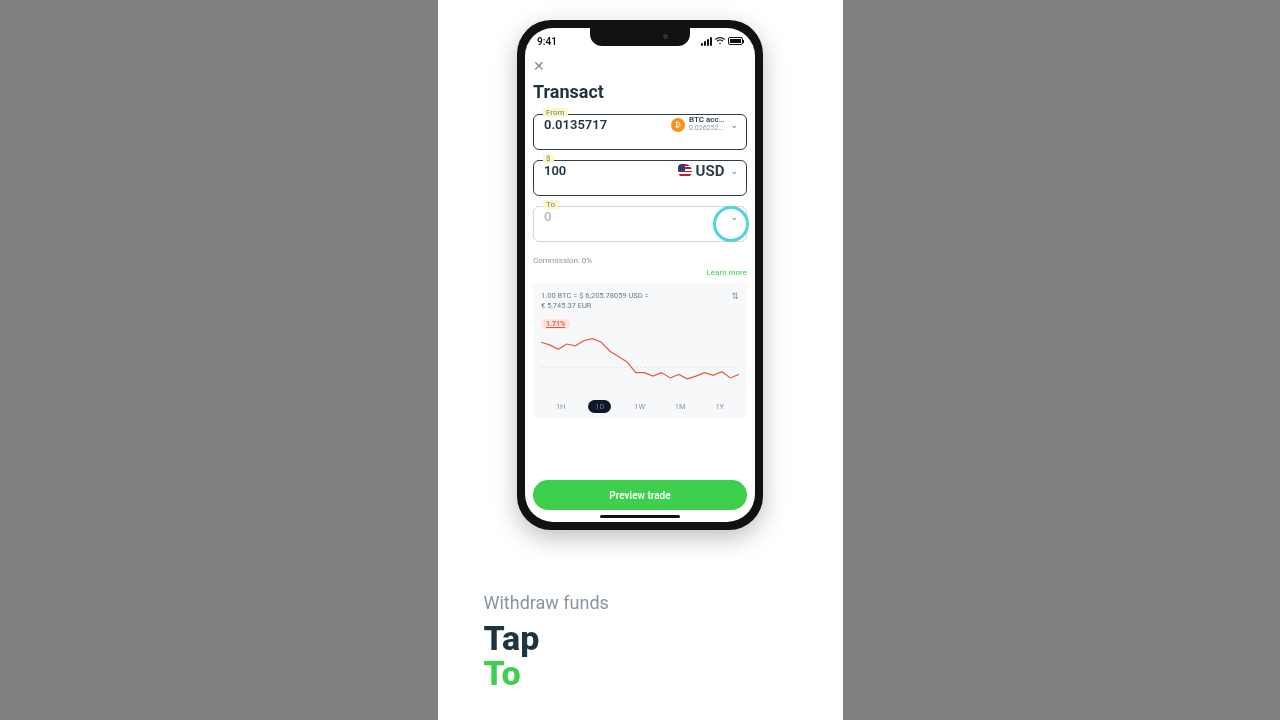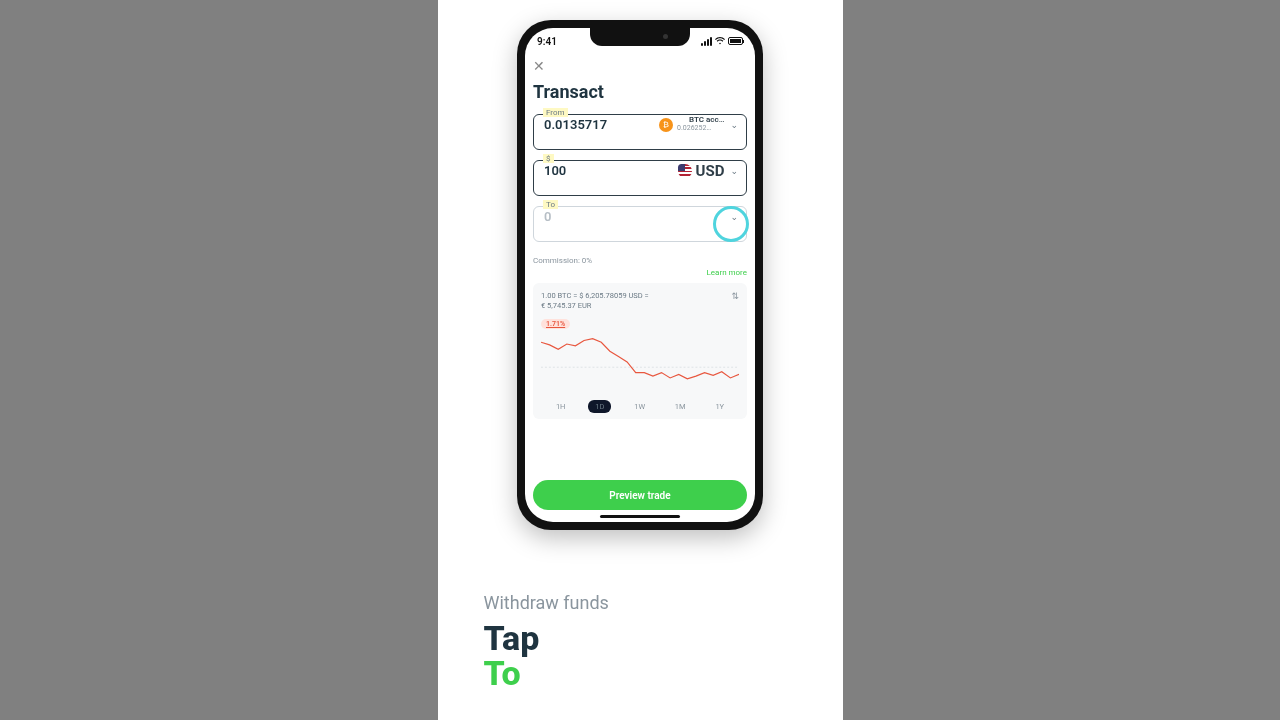--- a/index.html
+++ b/index.html
@@ -27,38 +27,38 @@
   .field { border:1.3px solid #2f3e48; border-radius:6px; height:36px; display:flex; align-items:center; padding:0 6px 15px 10px; gap:4px; background:#fff; }
   .field.light { border-color:#cfd6dc; }
   .field-value { flex:0 0 auto; font-size:13px; font-weight:600; color:#1f3440; min-width:60px; }
   .field-value.placeholder { color:#b6bec5; }
   .field-spacer { flex:1; }
   .coin-icon { width:14px; height:14px; border-radius:50%; display:flex; align-items:center; justify-content:center; font-size:8px; color:#fff; flex-shrink:0; }
   .btc { background:#f7931a; }
   .usd-flag { width:14px; height:14px; border-radius:50%; background: linear-gradient(180deg, #b22234 0%, #b22234 12%, #fff 12%, #fff 24%, #b22234 24%, #b22234 36%, #fff 36%, #fff 48%, #b22234 48%, #b22234 60%, #fff 60%, #fff 72%, #b22234 72%, #b22234 84%, #fff 84%, #fff 100%); position:relative; flex-shrink:0; }
   .usd-flag::after{ content:""; position:absolute; top:0; left:0; width:7px; height:7px; background:#3c3b6e; border-top-left-radius:50%;}
   .acct-col { display:flex; flex-direction:column; line-height:1.1; min-width:0; }
-  .acct-name { font-size:8px; font-weight:600; color:#2f3e48; white-space:nowrap; overflow:hidden; text-overflow:ellipsis; max-width:50px;margin-left:12px;}
+  .acct-name { font-size:8px; font-weight:600; color:#2f3e48; white-space:nowrap; overflow:hidden; text-overflow:ellipsis; max-width:50px;}
   .acct-sub { font-size:7px; color:#8a959e; white-space:nowrap; overflow:hidden; text-overflow:ellipsis; max-width:50px;}
   .cur-label { font-size:15px; font-weight:700; color:#2f3e48; }
   .chev { color:#6b7a85; font-size:9px; padding:0 2px; cursor:pointer; }
   .to-field { position:relative; }
   .highlight-ring { position:absolute; right:-2px; top:50%; transform:translateY(-50%); width:36px; height:36px; border:3px solid #4fd4de; border-radius:50%; pointer-events:none; }
   .commission-row { display:flex; justify-content:space-between; font-size:8px; color:#8a959e; margin:4px 0 6px 0; }
   .learn-more { color:#3ecf4c; cursor:pointer;margin-top:12px; }
   .chart-card { background:#f7f8f9; border-radius:6px; padding:8px 8px 6px 8px; }
   .chart-head { display:flex; justify-content:space-between; align-items:flex-start; }
   .rate-text { font-size:7.5px; color:#6b7a85; line-height:1.3; }
   .swap-icon { color:#8a959e; font-size:9px; cursor:pointer; }
   .pct-badge { display:inline-block; background:#ffe2dc; color:#e8573f; font-size:7px; font-weight:600; padding:1px 5px; border-radius:8px; margin-top:3px;text-decoration:underline; }
   .chart-area { height:58px; margin-top:6px; position:relative; }
   .chart-svg { width:100%; height:100%; }
   .timerange { display:flex; justify-content:space-around; margin-top:6px; }
   .tr-item { font-size:7.5px; color:#8a959e; padding:2px 7px; border-radius:8px; cursor:pointer; }
-  .tr-item.active { background:#0f172a; color:#6b7a85;border-radius:6px; }
+  .tr-item.active { background:#0f172a; color:#6b7a85; }
   .bottom-area { margin-top:auto; padding:10px 0 12px 0; }
   .preview-btn { width:100%; height:30px; background:#3ecf4c; color:#fff; border:none; border-radius:16px; font-size:10px; font-weight:600; cursor:pointer; }
   .home-ind { position:absolute; bottom:4px; left:50%; transform:translateX(-50%); width:80px; height:3px; background:#111; border-radius:3px; }
   .caption { position:absolute; bottom: 12px; left:0; right:0; padding: 0 46px 16px 46px; }
   .cap-sub { color:#8a959e; font-size:18px; margin-bottom:8px; }
   .cap1 { font-size:34px; font-weight:800; color:#1f3440; line-height:1.05; }
   .cap2 { font-size:34px; font-weight:800; color:#3ecf4c; line-height:1.05; }
 </style>
 </head>
 <body>

